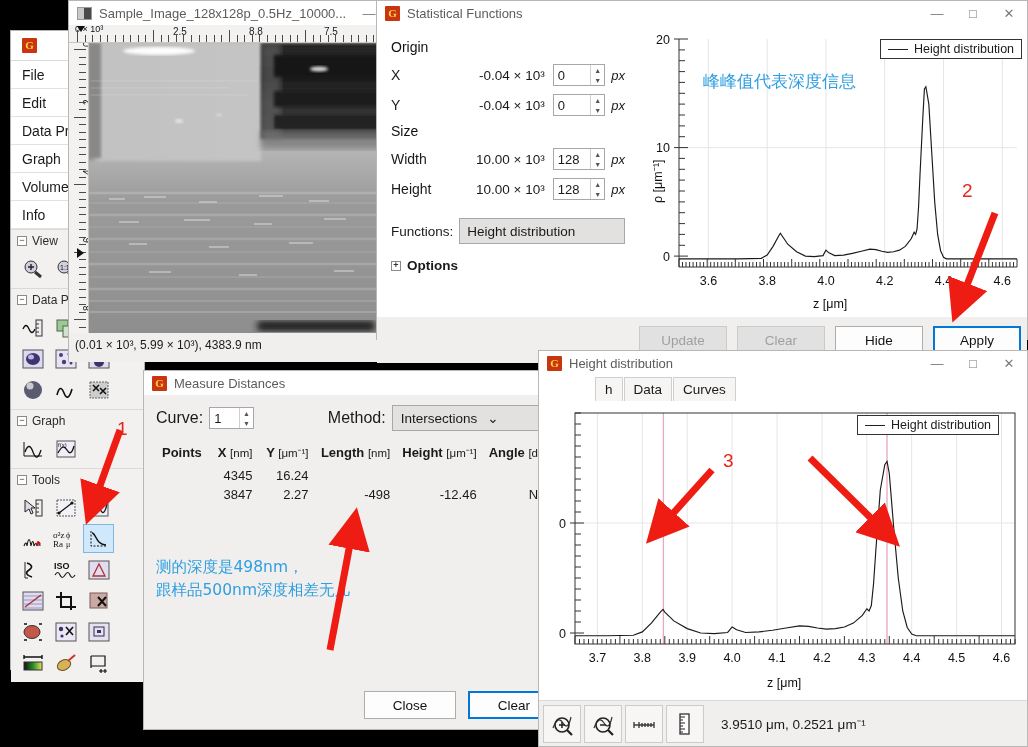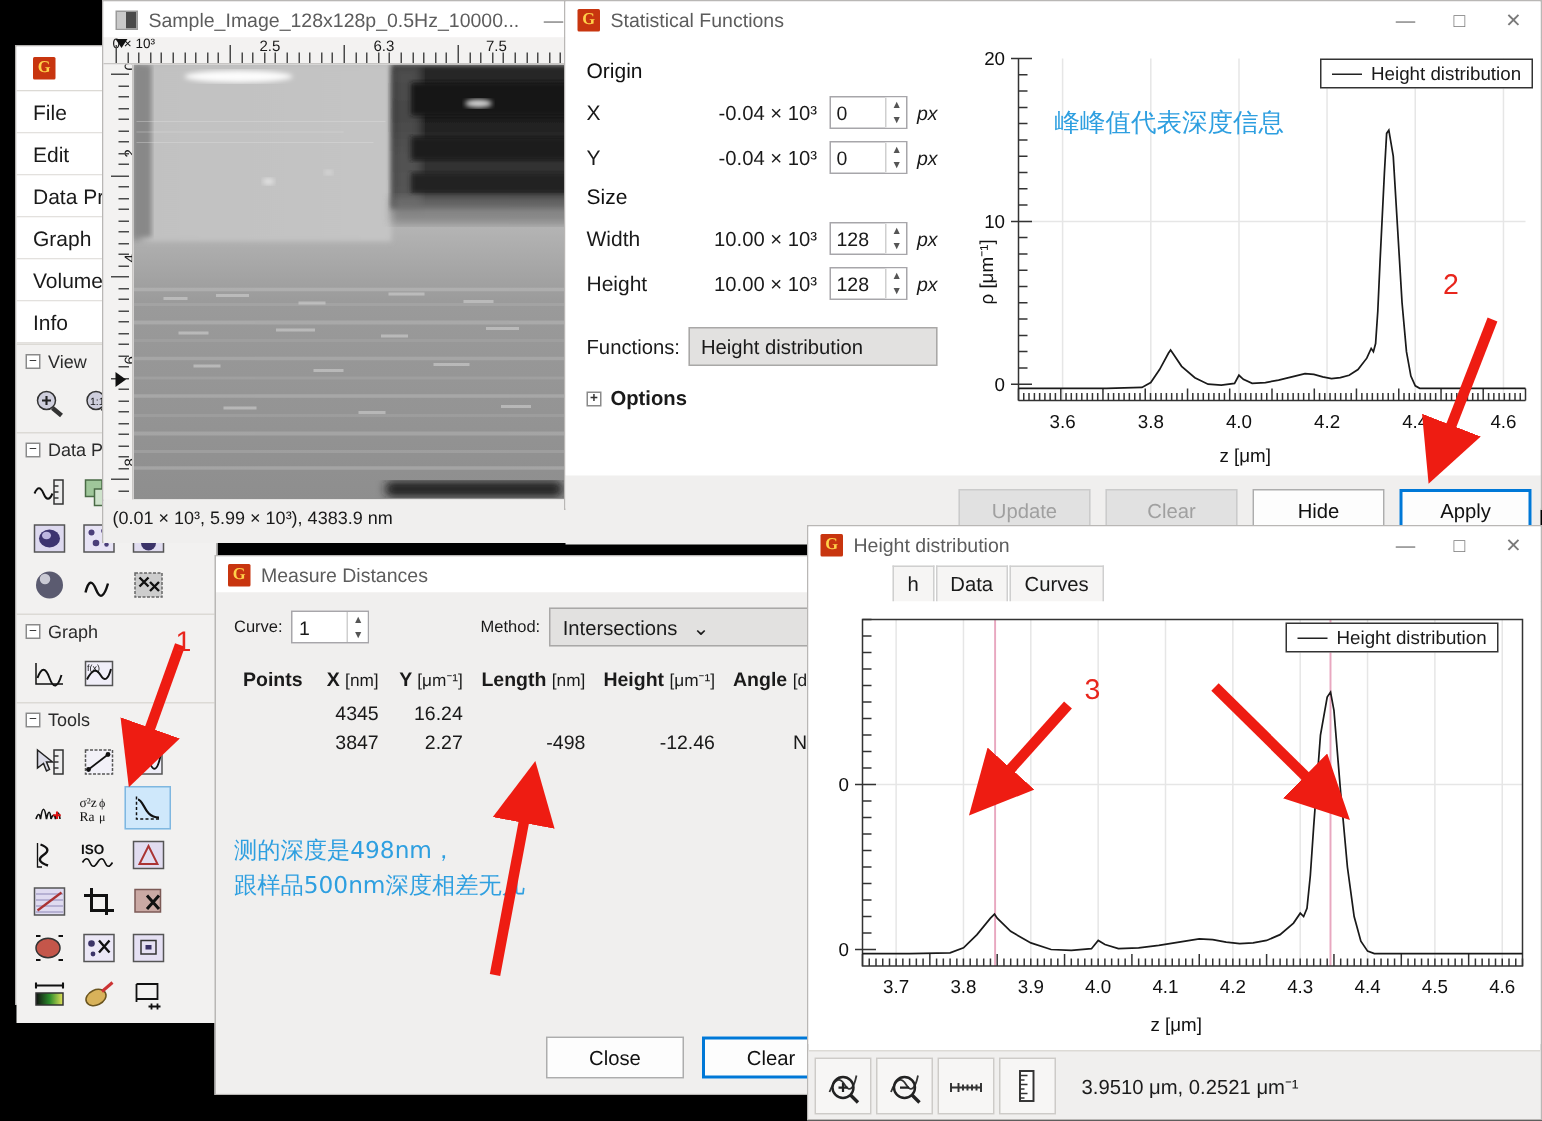--- a/index.html
+++ b/index.html
@@ -127,21 +127,21 @@
   }
   .btn.dis { color: #a0a0a0; background: #e1e1e1; border-color: #cbcbcb; }
   .btn.white { background: #fdfdfd; border: 1px solid #adadad; }
   .btn.focus { background: #fdfdfd; border: 2px solid #0078d7; }
 
   
   #measure { left: 143px; top: 370px; width: 430px; height: 360px; background: #f0efee; border: 1px solid #b9b7b5; }
   #measure .titlebar { background: #ffffff; }
   .md-body { position: absolute; left: 0; top: 24px; width: 428px; height: 334px; background: #f0efee; padding: 10px 12px; }
   .md-row1 { display: flex; align-items: center; height: 26px; }
-  .md-lab { font-size: 11px; margin-right: 6px; }
+  .md-lab { font-size: 16px; margin-right: 6px; }
   .combo {
     height: 26px; background: #e2e1e0; border: 1px solid #a9a8a7; display: flex;
     align-items: center; padding: 0 8px; font-size: 13.5px; gap: 10px;
   }
   .md-table { width: 100%; margin-top: 14px; font-size: 13px; border-collapse: collapse; }
   .md-table th { font-weight: bold; text-align: right; padding: 0 6px 6px 6px; white-space: nowrap; }
   .md-table th span.u { font-weight: normal; font-size: 11.5px; }
   .md-table td { text-align: right; padding: 2px 6px; }
   .md-note { color: #2e9fe0; font-size: 15.5px; line-height: 1.5; margin-top: 52px; font-family: "DejaVu Sans", sans-serif;}
   .md-footer {
@@ -465,21 +465,21 @@
       <span class="tb-title">Sample_Image_128x128p_0.5Hz_10000...</span>
       <div class="winbtns">
         <div class="winbtn">—</div>
       </div>
     </div>
 
     <div class="ruler-top">
       <div style="position:absolute;left:6px;top:-1px;font-size:9px;color:#111;">0 × 10³</div>
       <div style="position:absolute;left:8px;top:1px;width:0;height:0;border-left:4px solid transparent;border-right:4px solid transparent;border-top:6px solid #111;"></div>
       <div class="rlabel" style="left:104px">2.5</div>
-      <div class="rlabel" style="left:180px">6.3</div>
+      <div class="rlabel" style="left:180px">8.8</div>
       <div class="rlabel" style="left:255px">7.5</div>
       <div id="htickbox">
           <div class="rtick maj" style="left:8.0px"></div>
           <div class="rtick" style="left:15.6px"></div>
           <div class="rtick" style="left:23.2px"></div>
           <div class="rtick" style="left:30.8px"></div>
           <div class="rtick" style="left:38.4px"></div>
           <div class="rtick" style="left:46.0px"></div>
           <div class="rtick" style="left:53.6px"></div>
           <div class="rtick" style="left:61.2px"></div>

